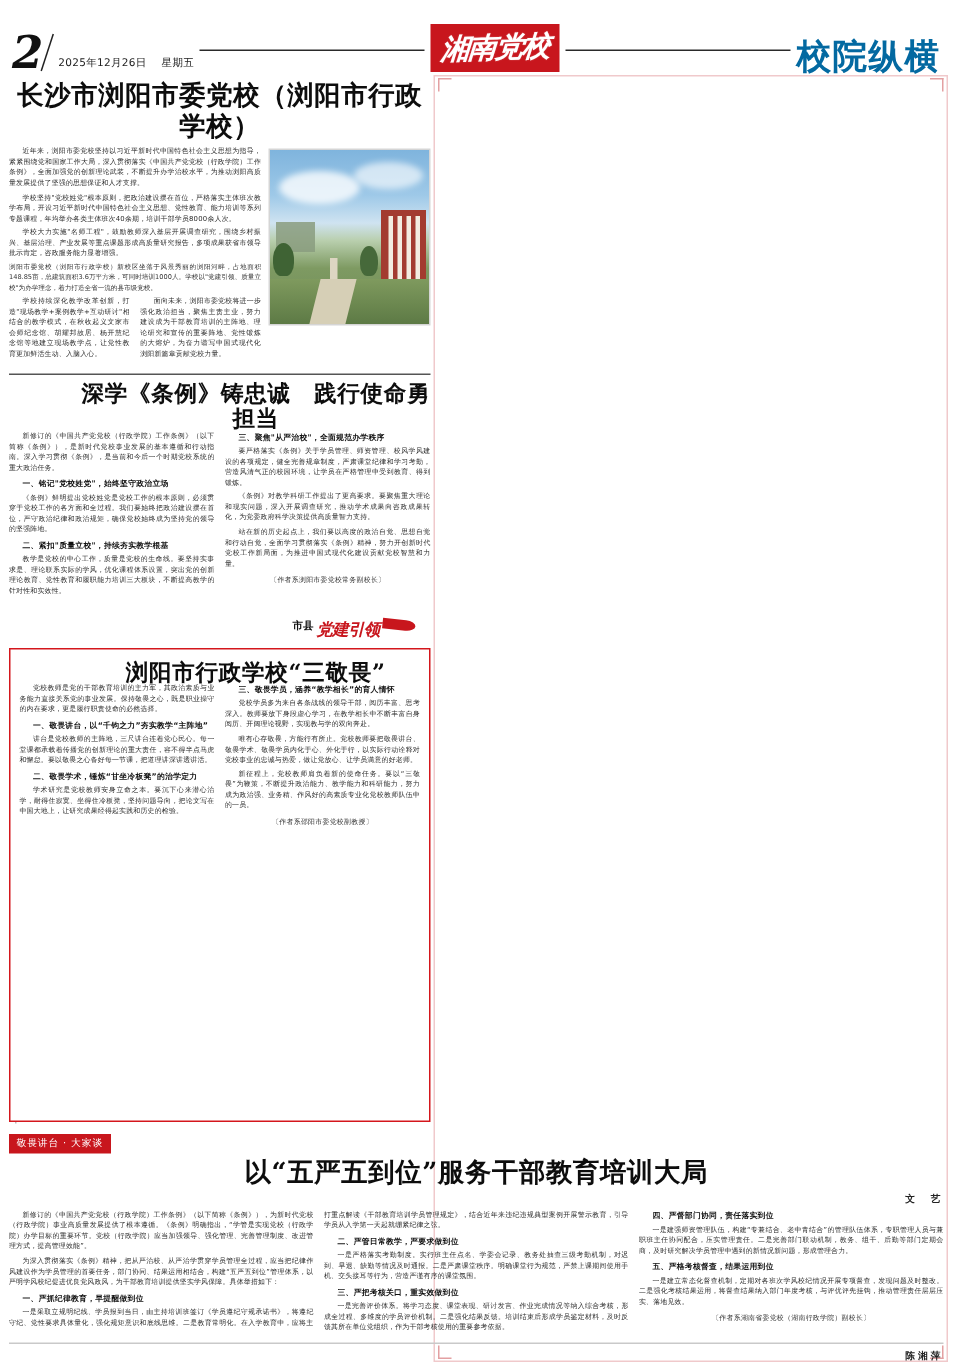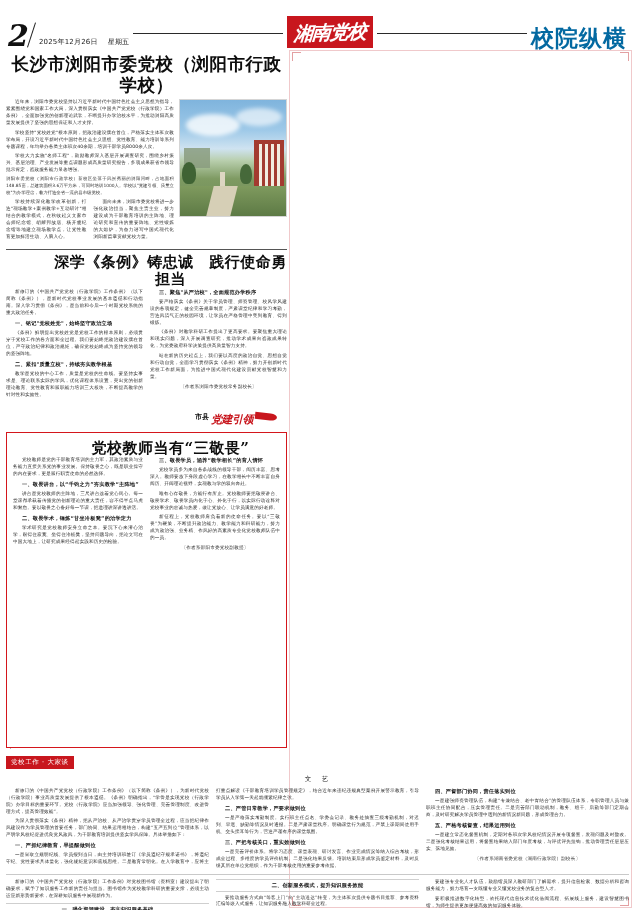--- a/index.html
+++ b/index.html
@@ -90,22 +90,22 @@
   
   .hl-main {
     font-family: "DejaVu Serif", "Liberation Serif", serif;
     font-weight: 700; color: #0d0d0d;
     text-align: center; line-height: 1.18;
     letter-spacing: 0.5px;
   }
   .hl-xl  { font-size: 17.5px; }
   .hl-lg  { font-size: 15px; margin-left: 48px; }
   .byline {
-    text-align: center; font-size: 6.5px; color: #222;
-    margin: 3px 0 4px 0; letter-spacing: 2px;
+    text-align: right; font-size: 6.5px; color: #222;
+    margin: 3px 0 4px 0; letter-spacing: 2px; font-weight: bold;
   }
 
   .badge {
     display: inline-block;
     background: #c8161d; color: #fff;
     font-size: 6.5px; letter-spacing: .6px;
     padding: 2px 5px 2px 5px;
     margin-bottom: 3px;
   }
 
@@ -319,42 +319,43 @@
 
       <div class="stamp-wrap">
         <span class="stamp">
           <span class="stamp-pre">市县</span>
           <span class="stamp-red">党建引领</span>
           <span class="stamp-swoosh"></span>
         </span>
       </div>
 
       <div class="redbox">
-        <div class="hl-main hl-lg">党校教师当有“三敬畏”</div>
+        <div class="hl-main hl-lg">浏阳市行政学校“三敬畏”</div>
         <div class="cols2">
           <div class="para">党校教师是党的干部教育培训的主力军，其政治素质与业务能力直接关系党的事业发展。保持敬畏之心，既是职业操守的内在要求，更是履行职责使命的必然选择。</div>
           <div class="subhead">一、敬畏讲台，以“千钧之力”夯实教学“主阵地”</div>
           <div class="para">讲台是党校教师的主阵地，三尺讲台连着党心民心。每一堂课都承载着传播党的创新理论的重大责任，容不得半点马虎和懈怠。要以敬畏之心备好每一节课，把道理讲深讲透讲活。</div>
           <div class="subhead">二、敬畏学术，锤炼“甘坐冷板凳”的治学定力</div>
           <div class="para">学术研究是党校教师安身立命之本。要沉下心来潜心治学，耐得住寂寞、坐得住冷板凳，坚持问题导向，把论文写在中国大地上，让研究成果经得起实践和历史的检验。</div>
           <div class="subhead">三、敬畏学员，涵养“教学相长”的育人情怀</div>
           <div class="para">党校学员多为来自各条战线的领导干部，阅历丰富、思考深入。教师要放下身段虚心学习，在教学相长中不断丰富自身阅历、开阔理论视野，实现教与学的双向奔赴。</div>
           <div class="para">唯有心存敬畏，方能行有所止。党校教师要把敬畏讲台、敬畏学术、敬畏学员内化于心、外化于行，以实际行动诠释对党校事业的忠诚与热爱，做让党放心、让学员满意的好老师。</div>
           <div class="para">新征程上，党校教师肩负着新的使命任务。要以“三敬畏”为鞭策，不断提升政治能力、教学能力和科研能力，努力成为政治强、业务精、作风好的高素质专业化党校教师队伍中的一员。</div>
           <div class="credit">〔作者系邵阳市委党校副教授〕</div>
         </div>
       </div>
     </div>
 
     <div class="vdivide"></div>
 
     <div class="col-right">
 
       <div class="article">
-        <span class="badge">党校工作 · 大家谈</span>
+        <span class="badge">敬畏讲台 · 大家谈</span>
+        <div class="hl-main hl-xl">以“五严五到位”服务干部教育培训大局</div>
         <div class="byline">文　艺</div>
         <div class="cols3">
           <div class="para">新修订的《中国共产党党校（行政学院）工作条例》（以下简称《条例》），为新时代党校（行政学院）事业高质量发展提供了根本遵循。《条例》明确指出，“学管是实现党校（行政学院）办学目标的重要环节。党校（行政学院）应当加强领导、强化管理、完善管理制度、改进管理方式，提高管理效能”。</div>
           <div class="para">为深入贯彻落实《条例》精神，把从严治校、从严治学贯穿学员管理全过程，应当把纪律作风建设作为学员管理的首要任务，部门协同、结果运用相结合，构建“五严五到位”管理体系，以严明学风校纪促进优良党风政风，为干部教育培训提供坚实学风保障。具体举措如下：</div>
           <div class="subhead">一、严抓纪律教育，早提醒做到位</div>
           <div class="para">一是采取立规明纪线、学员报到当日，由主持培训班签订《学员遵纪守规承诺书》，将遵纪守纪、党性要求具体量化，强化规矩意识和底线思维。二是教育常明化。在入学教育中，应将主打重点解读《干部教育培训学员管理规定》，结合近年来违纪违规典型案例开展警示教育，引导学员从入学第一天起就绷紧纪律之弦。</div>
           <div class="subhead">二、严管日常教学，严要求做到位</div>
           <div class="para">一是严格落实考勤制度。实行班主任点名、学委会记录、教务处抽查三级考勤机制，对迟到、早退、缺勤等情况及时通报。二是严肃课堂秩序。明确课堂行为规范，严禁上课期间使用手机、交头接耳等行为，营造严谨有序的课堂氛围。</div>
           <div class="subhead">三、严把考核关口，重实效做到位</div>
           <div class="para">一是完善评价体系。将学习态度、课堂表现、研讨发言、作业完成情况等纳入综合考核，形成全过程、多维度的学员评价机制。二是强化结果反馈。培训结束后形成学员鉴定材料，及时反馈其所在单位党组织，作为干部考核使用的重要参考依据。</div>
@@ -362,20 +363,21 @@
           <div class="para">一是建强师资管理队伍，构建“专兼结合、老中青结合”的管理队伍体系，专职管理人员与兼职班主任协同配合，压实管理责任。二是完善部门联动机制，教务、组干、后勤等部门定期会商，及时研究解决学员管理中遇到的新情况新问题，形成管理合力。</div>
           <div class="subhead">五、严格考核督查，结果运用到位</div>
           <div class="para">一是建立常态化督查机制，定期对各班次学风校纪情况开展专项督查，发现问题及时整改。二是强化考核结果运用，将督查结果纳入部门年度考核，与评优评先挂钩，推动管理责任层层压实、落地见效。</div>
           <div class="credit">〔作者系湖南省委党校（湖南行政学院）副校长〕</div>
         </div>
       </div>
 
       <div class="hr-thin"></div>
 
       <div class="article">
+        <div class="byline">陈湘萍</div>
         <div class="cols3">
           <div class="para">新修订的《中国共产党党校（行政学院）工作条例》对党校图书馆（资料室）建设提出了明确要求，赋予了知识服务工作新的责任与担当。图书馆作为党校教学科研的重要支撑，必须主动适应新形势新要求，在深耕知识服务中展现新作为。</div>
           <div class="subhead boxy">一、强化资源建设，夯实知识服务基础</div>
           <div class="para">要加强馆藏资源体系建设，围绕党的创新理论、党史党建、公共管理等重点学科，有针对性地补充纸质文献和数字资源，建设具有党校特色的专题资源库。</div>
           <div class="subhead boxy">二、创新服务模式，提升知识服务效能</div>
           <div class="para">要推动服务方式由“等客上门”向“主动送达”转变，为主体班次提供专题书目推荐、参考资料汇编等嵌入式服务，让知识服务融入教学科研全过程。</div>
           <div class="subhead boxy">三、深化队伍建设，培育“知识馆员”新力量</div>
           <div class="para">要建强专业化人才队伍，鼓励馆员深入教研部门了解需求，提升信息检索、数据分析和咨询服务能力，努力培育一支既懂专业又懂党校业务的复合型人才。</div>
           <div class="para">要积极推进数字化转型，依托现代信息技术优化借阅流程、拓展线上服务，建设智慧图书馆，为师生提供更加便捷高效的知识服务体验。</div>
           <div class="credit">〔作者系湖南省委党校（湖南行政学院）图书和文化馆馆员〕</div>

